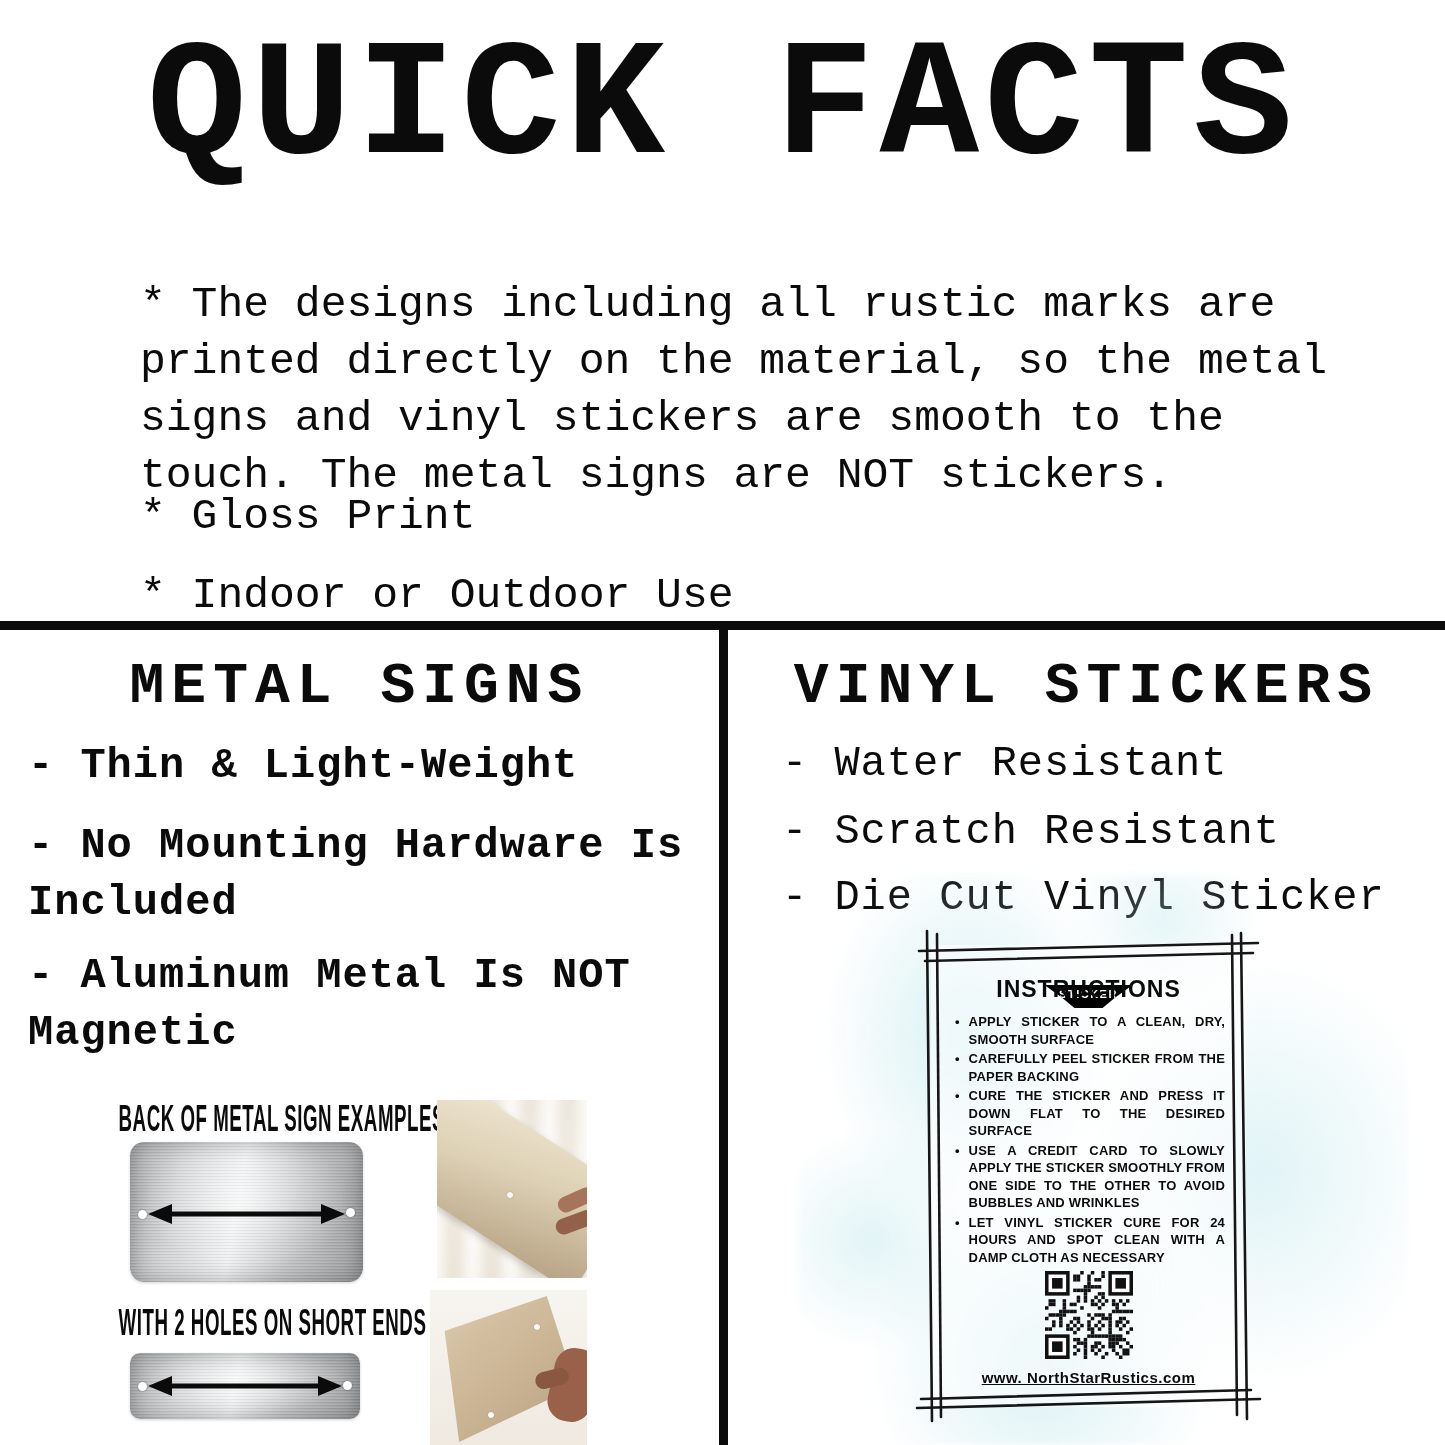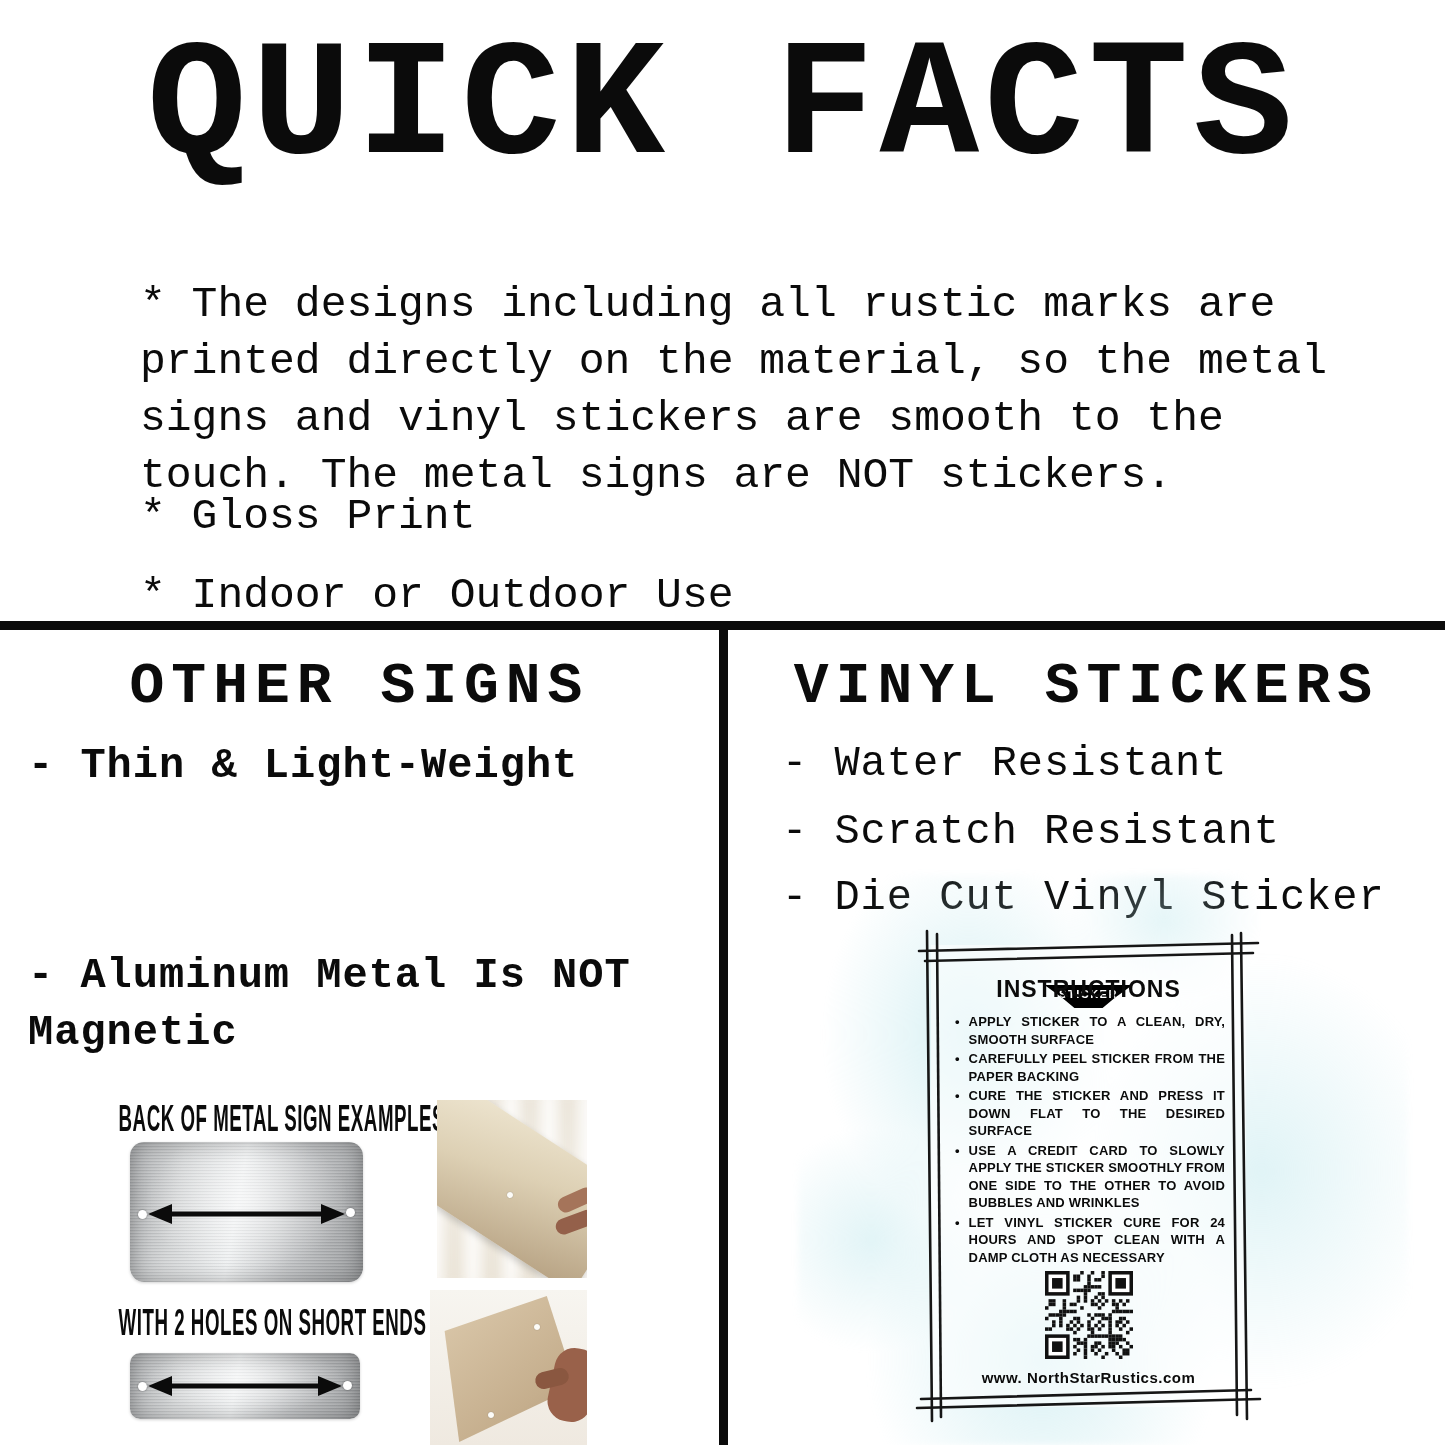--- a/index.html
+++ b/index.html
@@ -96,41 +96,43 @@
   .card-title{position:absolute;top:31px;left:0;width:100%;text-align:center;
               font-family:"Liberation Sans",sans-serif;font-weight:700;font-size:23px;letter-spacing:1px;}
   .steps{position:absolute;left:24px;top:68px;width:270px;margin:0;padding:0;list-style:none;}
   .steps li{display:flex;gap:9px;margin:0 0 2px 0;}
   .steps .dot{flex:0 0 auto;font-family:"Liberation Sans",sans-serif;font-weight:700;
               font-size:13px;line-height:17.5px;}
   .steps .txt{flex:1;font-family:"Liberation Sans",sans-serif;font-weight:700;font-size:13px;
               line-height:17.5px;text-align:justify;letter-spacing:.2px;}
   .qr{position:absolute;left:50%;top:326px;transform:translateX(-50%);width:88px;height:88px;}
   .site{position:absolute;top:424px;left:0;width:100%;text-align:center;
-        font-family:"Liberation Sans",sans-serif;font-weight:700;font-size:15px;letter-spacing:.5px;}
+        font-family:"Liberation Sans",sans-serif;font-weight:700;font-size:15px;letter-spacing:.5px;text-decoration:underline;}
 </style>
 </head>
 <body>
 
 <div class="page">
 
   <div class="title">QUICK FACTS</div>
   <div class="intro">* The designs including all rustic marks are
 printed directly on the material, so the metal
 signs and vinyl stickers are smooth to the
 touch. The metal signs are NOT stickers.</div>
   <div class="fact fact-gloss">* Gloss Print</div>
   <div class="fact fact-use">* Indoor or Outdoor Use</div>
 
   <div class="divider-h"></div>
   <div class="divider-v"></div>
 
   <section class="col col-left">
-    <h2 class="col-heading">OTHER SIGNS</h2>
+    <h2 class="col-heading">METAL SIGNS</h2>
     <div class="list-item mi-1">- Thin &amp; Light-Weight</div>
+    <div class="list-item mi-2">- No Mounting Hardware Is
+Included</div>
     <div class="list-item mi-3">- Aluminum Metal Is NOT
 Magnetic</div>
 
     <div class="cap-label back-label">BACK OF METAL SIGN EXAMPLES</div>
 
     <div class="plate plate-big">
       <svg viewBox="0 0 233 140">
         <line x1="30" y1="72" x2="203" y2="72" stroke="#0b0b0b" stroke-width="5"></line>
         <polygon points="18,72 42,62 42,82" fill="#0b0b0b"></polygon>
         <polygon points="215,72 191,62 191,82" fill="#0b0b0b"></polygon>

